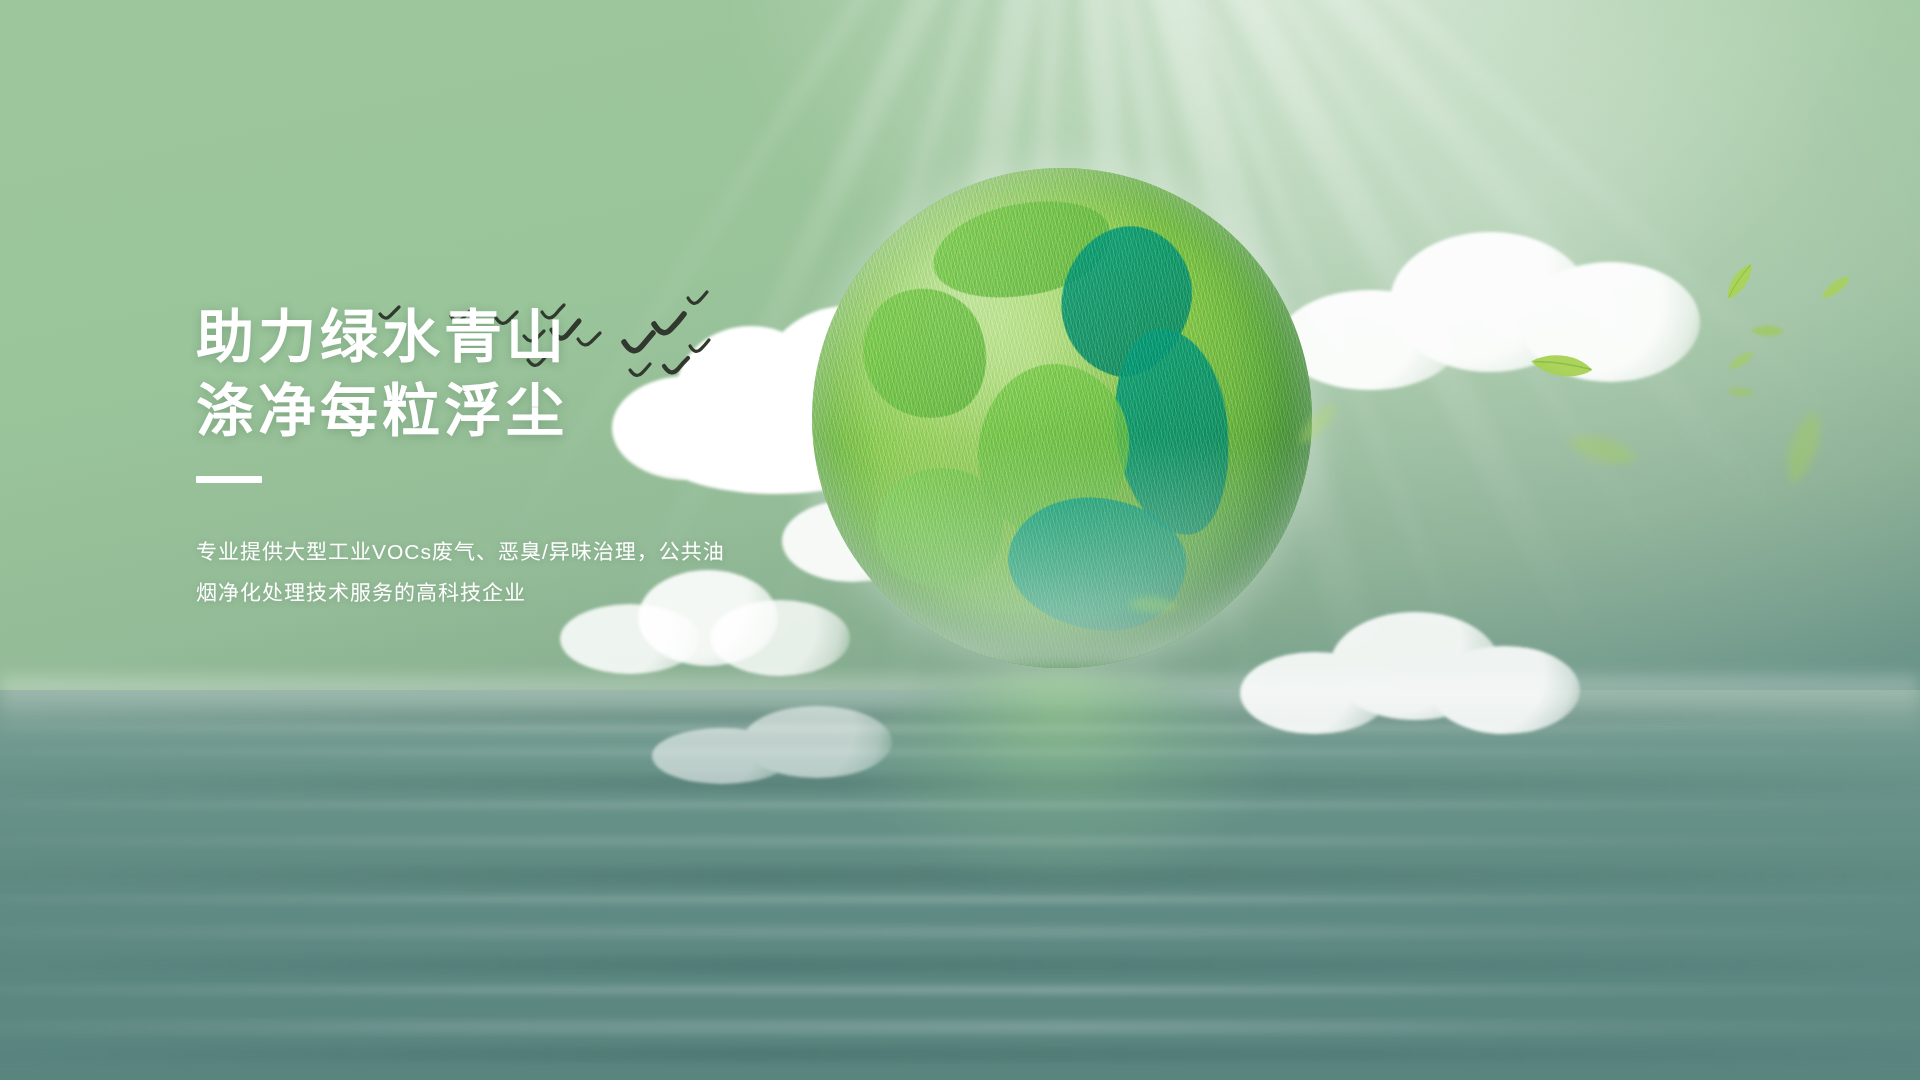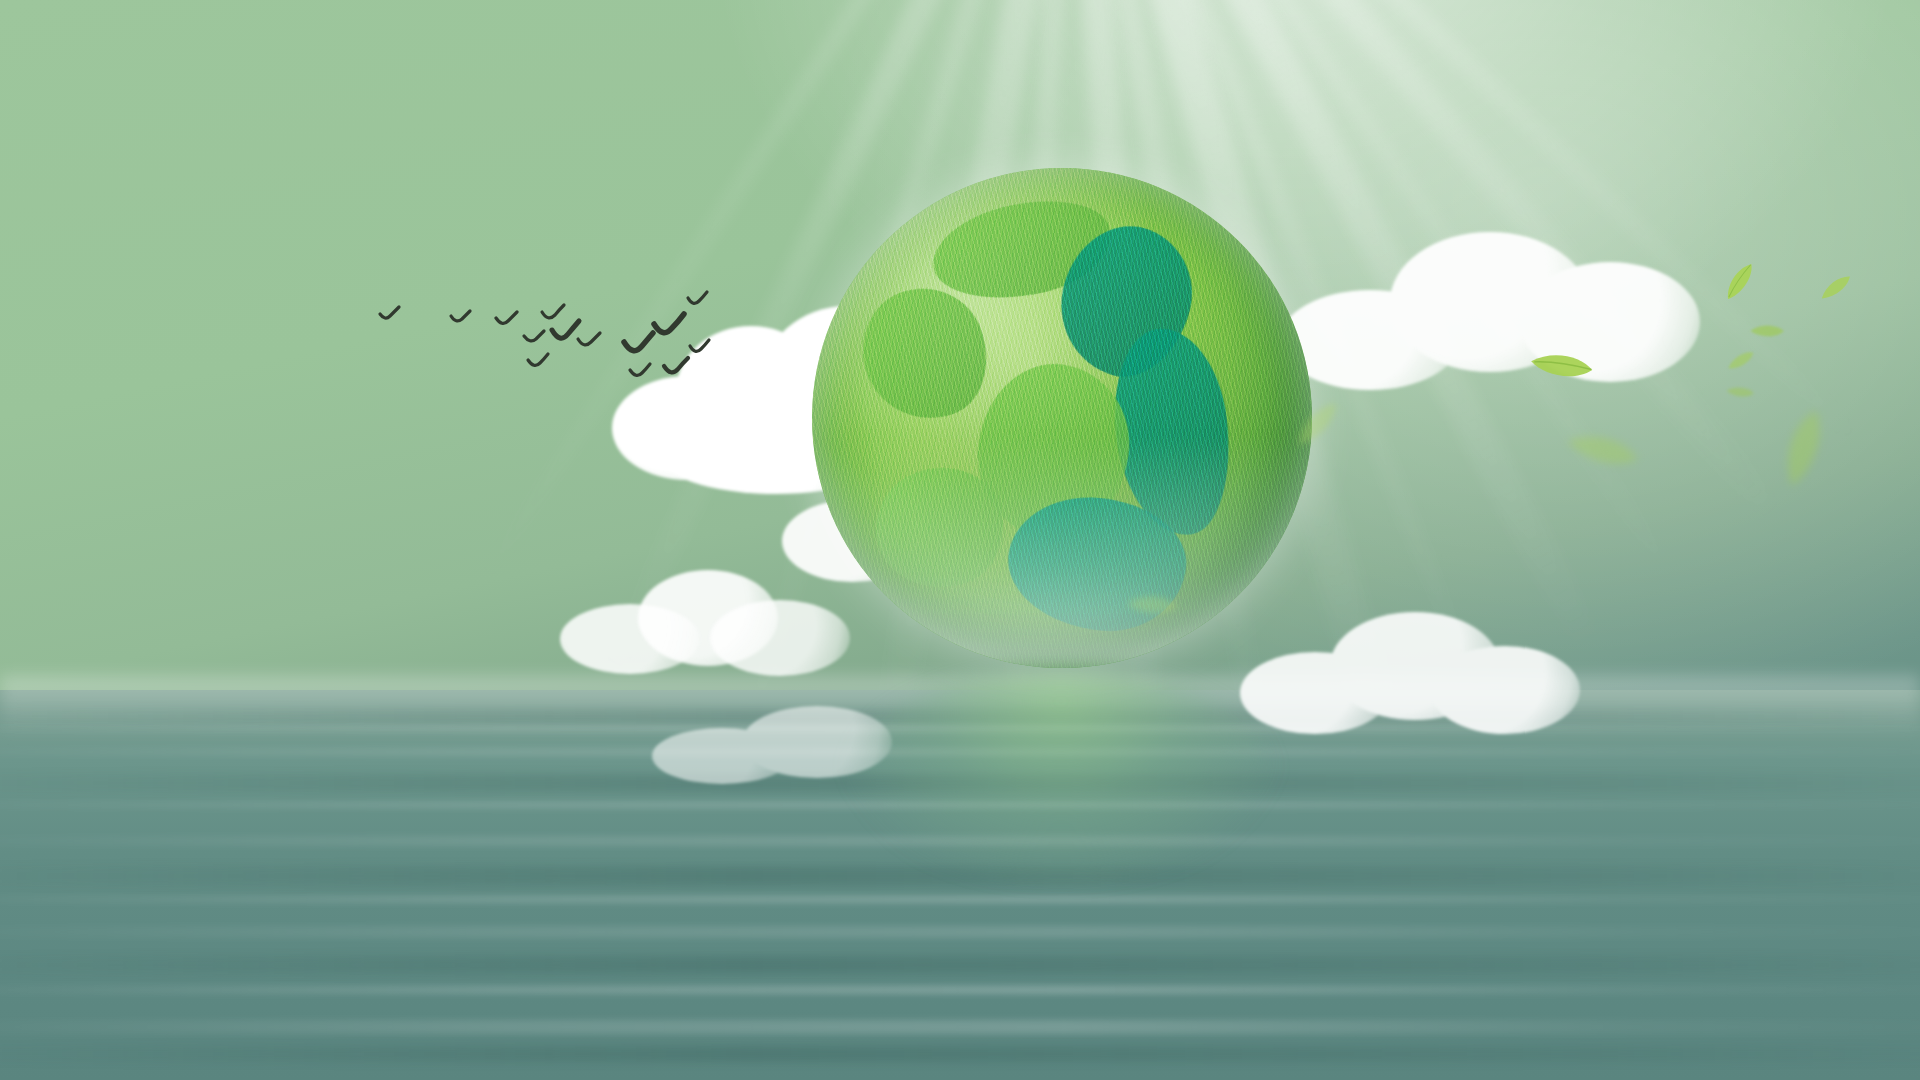--- a/index.html
+++ b/index.html
@@ -324,14 +324,20 @@
     <svg width="56" height="26" viewBox="0 0 56 26">
         <path d="M2 21 C14 3 40 -4 54 3 C42 21 16 26 2 21 Z" fill="#b4d96a"></path>
       </svg>
   </div>
   <div class="leaf" style="left:1126px; top:594px; transform:rotate(22deg); opacity:.30; filter:blur(3px);">
     <svg width="52" height="24" viewBox="0 0 52 24">
         <path d="M2 19 C13 2 38 -4 50 3 C39 19 15 24 2 19 Z" fill="#bcdd7a"></path>
       </svg>
   </div>
 
+  <div class="copy">
+    <div class="headline">助力绿水青山</div>
+    <div class="headline">涤净每粒浮尘</div>
+    <div class="divider"></div>
+    <div class="subcopy">专业提供大型工业VOCs废气、恶臭/异味治理，公共油烟净化处理技术服务的高科技企业</div>
+  </div>
 
 </div>
 
 </body></html>

